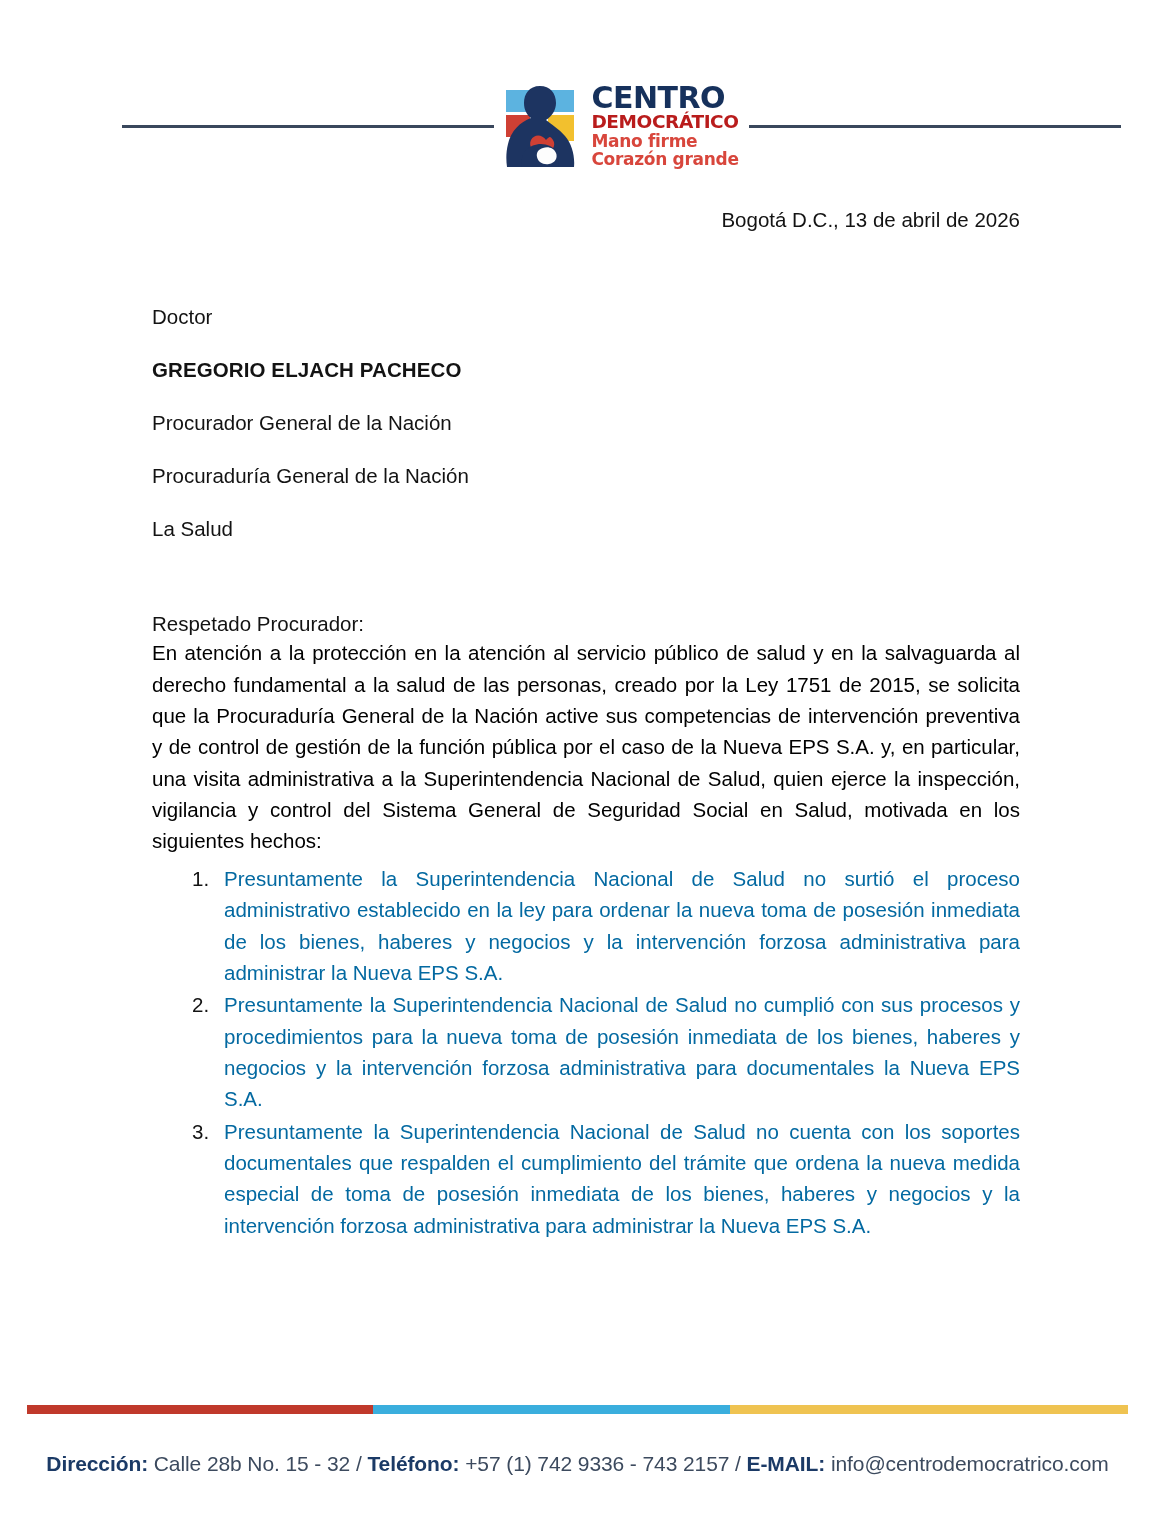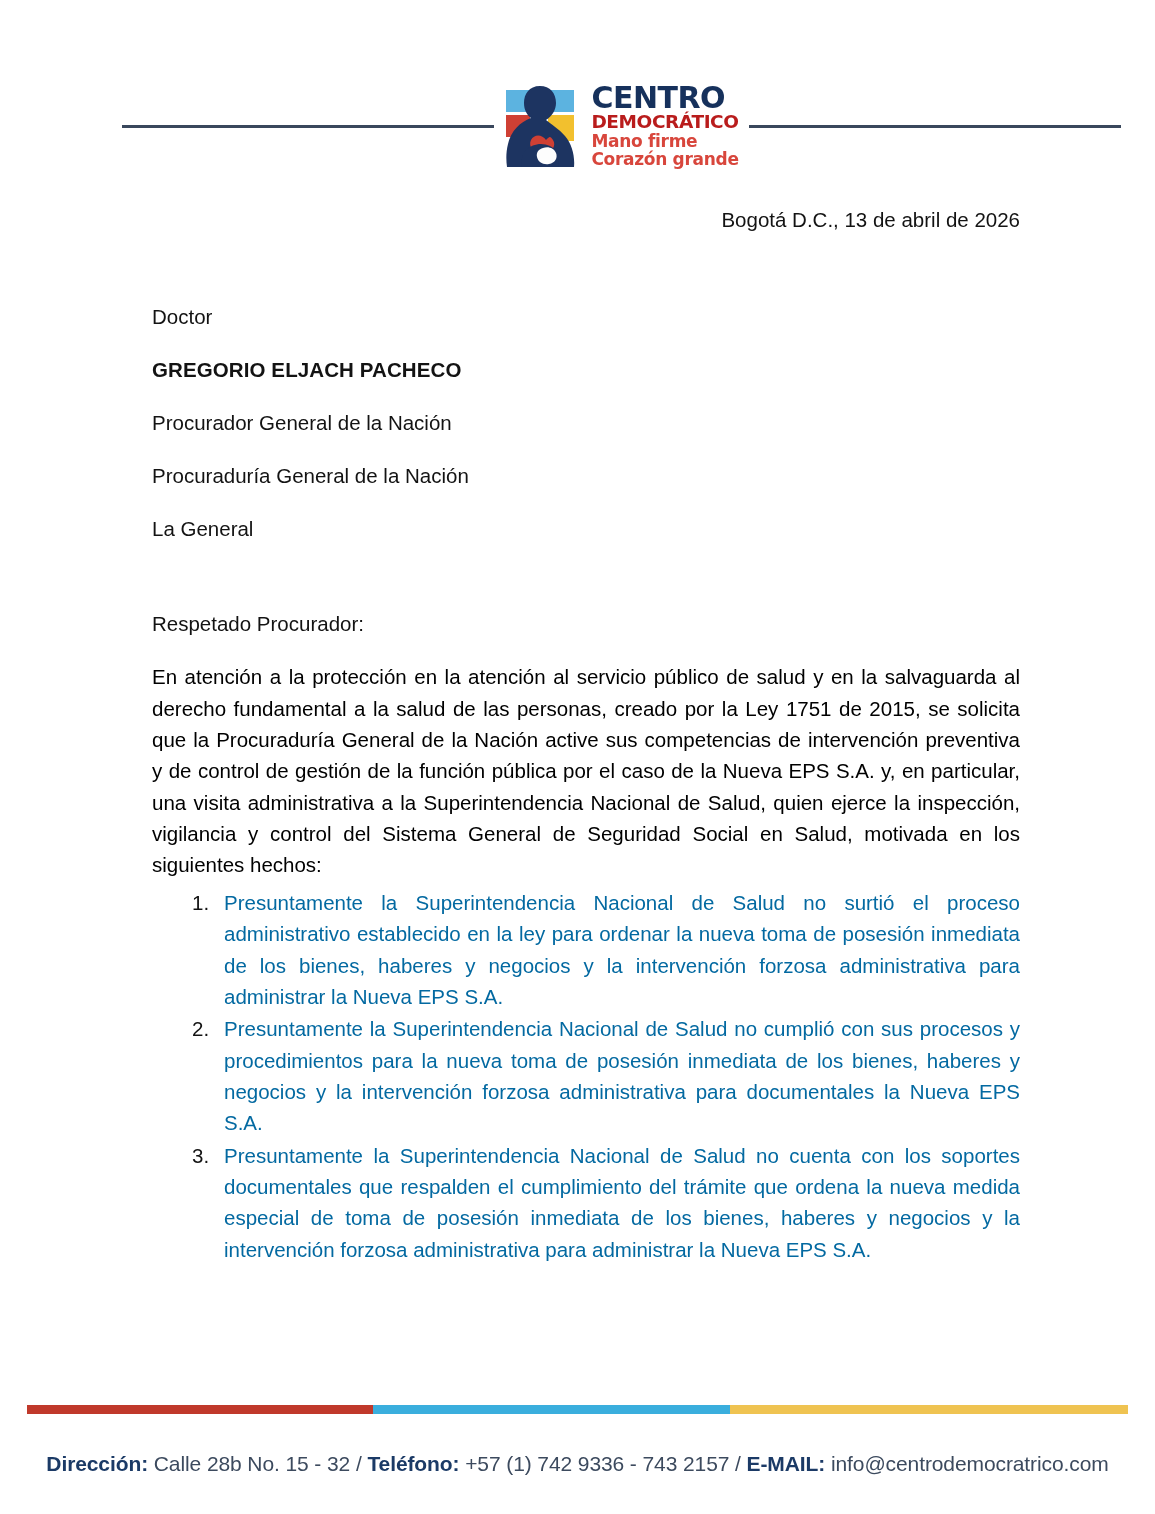--- a/index.html
+++ b/index.html
@@ -89,21 +89,21 @@
   }
   .doc-line {
     font-size: 20.5px;
     line-height: 1.32;
     color: #131313;
     margin: 0;
   }
   .date-line { margin-bottom: 70px; text-align: right; }
   .addr-line { margin-bottom: 26px; }
   .addr-name { font-weight: 700; letter-spacing: 0.1px; }
-  .salutation { margin-top: 68px; margin-bottom: 24px; }
+  .salutation { margin-top: 68px; }
 
   .para {
     font-size: 20.5px;
     line-height: 1.53;
     text-align: justify;
     text-justify: inter-word;
     margin: 0;
     color: #000000;
   }
 
@@ -206,21 +206,21 @@
   </div>
 
   <div class="content">
 
     <p class="doc-line date-line">Bogotá D.C., 13 de abril de 2026</p>
 
     <p class="doc-line addr-line">Doctor</p>
     <p class="doc-line addr-line addr-name">GREGORIO ELJACH PACHECO</p>
     <p class="doc-line addr-line">Procurador General de la Nación</p>
     <p class="doc-line addr-line">Procuraduría General de la Nación</p>
-    <p class="doc-line addr-line">La General</p>
+    <p class="doc-line addr-line">La Salud</p>
 
     <p class="doc-line salutation">Respetado Procurador:</p>
 
     <p class="para">En atención a la protección en la atención al servicio público de salud y en la salvaguarda al derecho fundamental a la salud de las personas, creado por la Ley 1751 de 2015, se solicita que la Procuraduría General de la Nación active sus competencias de intervención preventiva y de control de gestión de la función pública por el caso de la Nueva EPS S.A. y, en particular, una visita administrativa a la Superintendencia Nacional de Salud, quien ejerce la inspección, vigilancia y control del Sistema General de Seguridad Social en Salud, motivada en los siguientes hechos:</p>
 
     <ol class="facts">
       <li>Presuntamente la Superintendencia Nacional de Salud no surtió el proceso administrativo establecido en la ley para ordenar la nueva toma de posesión inmediata de los bienes, haberes y negocios y la intervención forzosa administrativa para administrar la Nueva EPS S.A.</li>
       <li>Presuntamente la Superintendencia Nacional de Salud no cumplió con sus procesos y procedimientos para la nueva toma de posesión inmediata de los bienes, haberes y negocios y la intervención forzosa administrativa para documentales la Nueva EPS S.A.</li>
       <li>Presuntamente la Superintendencia Nacional de Salud no cuenta con los soportes documentales que respalden el cumplimiento del trámite que ordena la nueva medida especial de toma de posesión inmediata de los bienes, haberes y negocios y la intervención forzosa administrativa para administrar la Nueva EPS S.A.</li>
     </ol>

